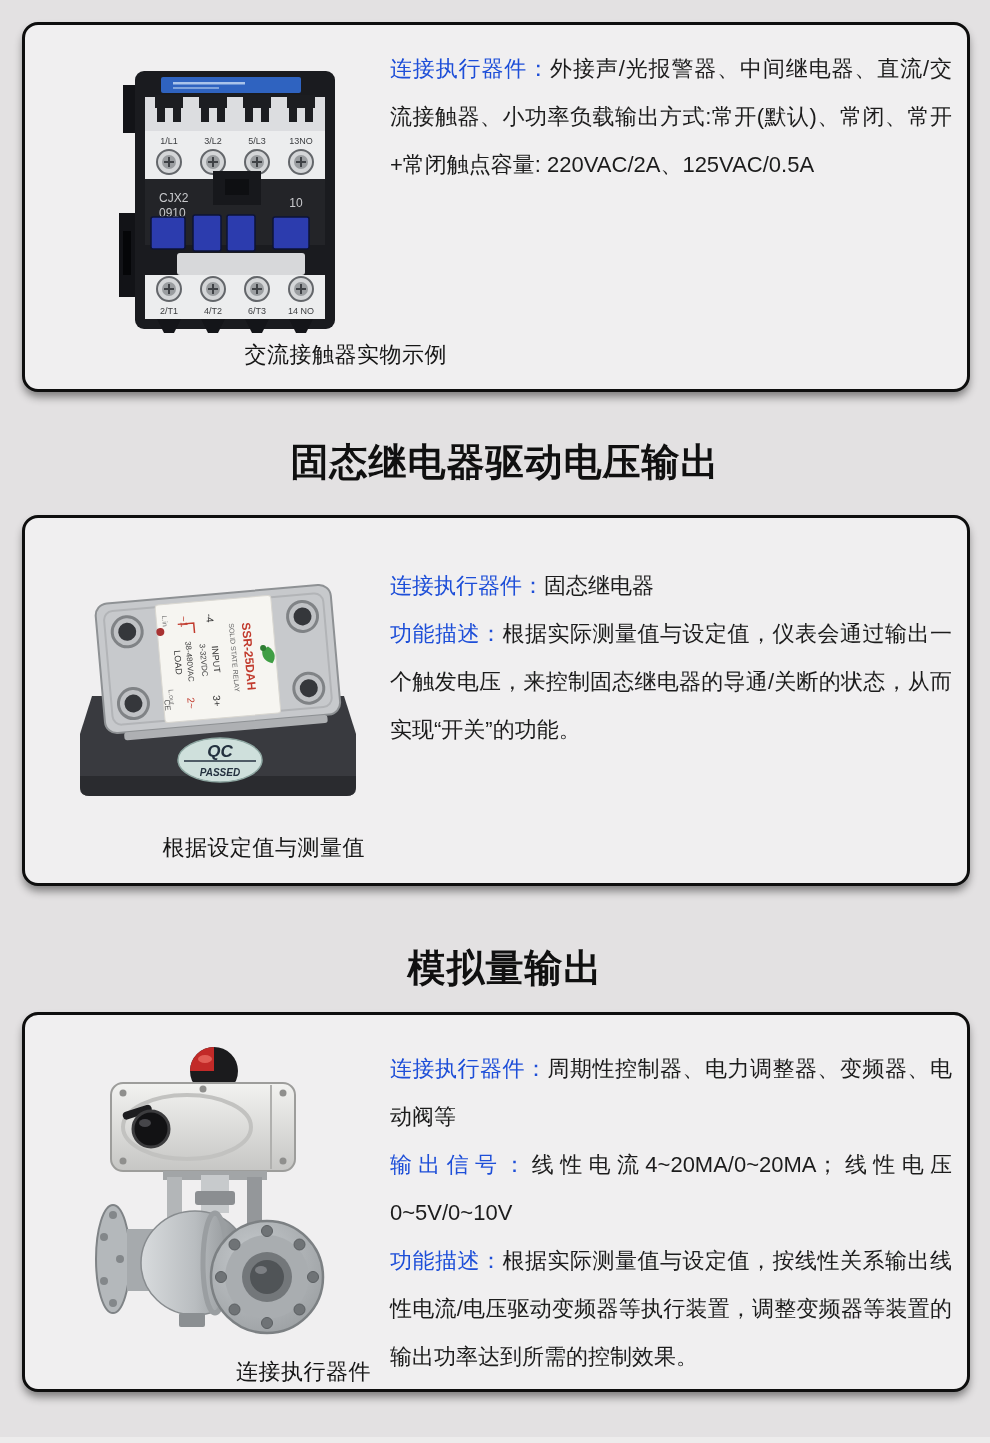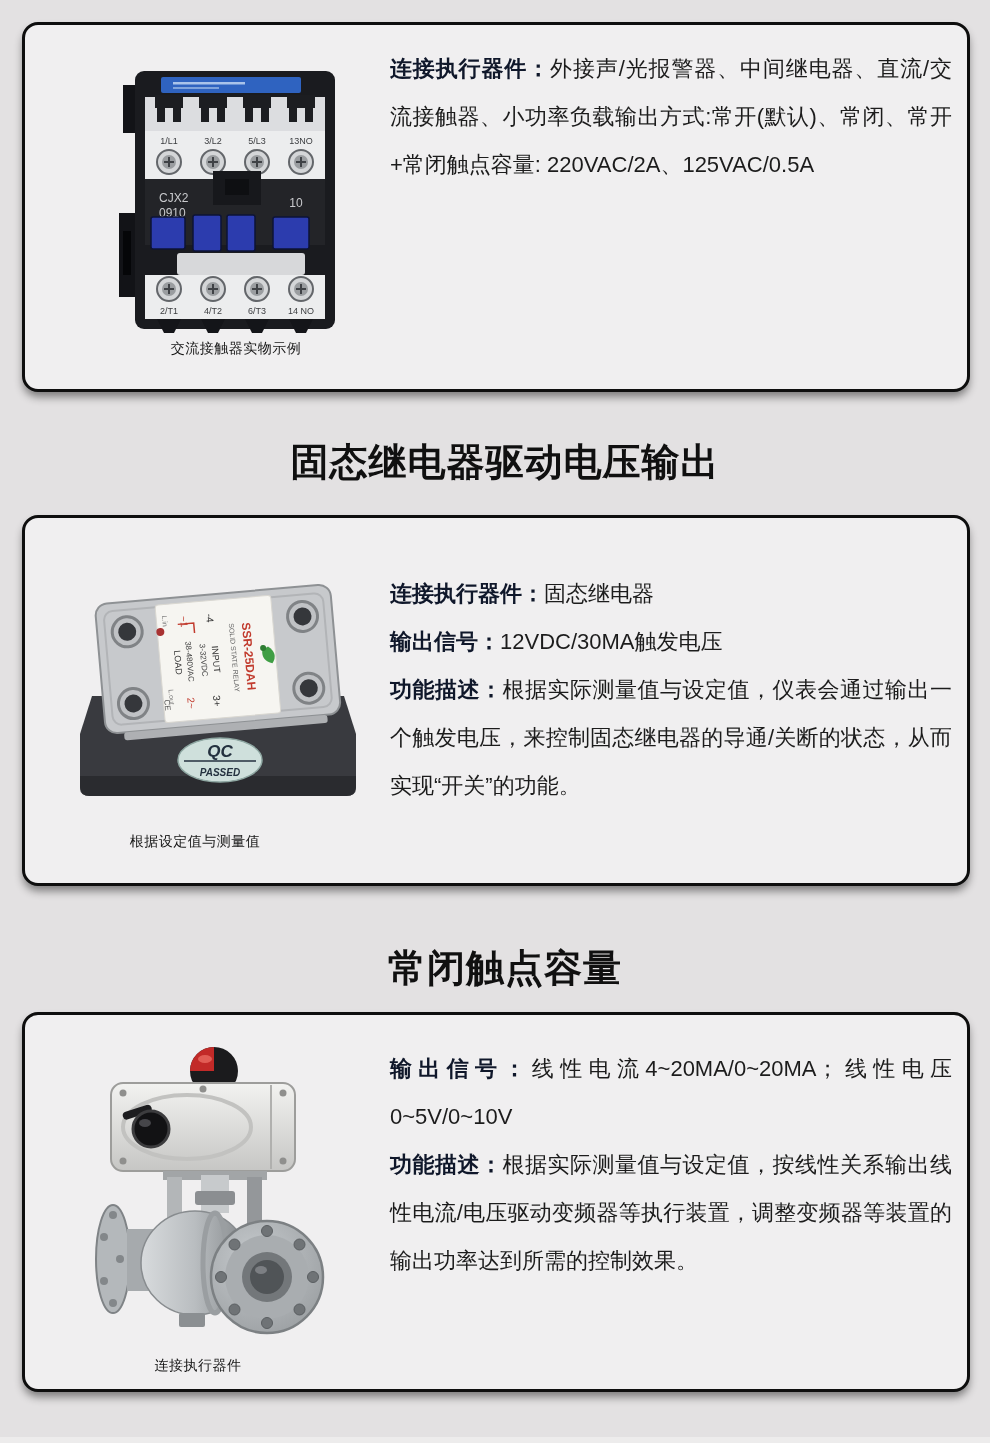--- a/index.html
+++ b/index.html
@@ -11,29 +11,29 @@
   .card{
     position:absolute;left:22px;width:948px;box-sizing:border-box;
     background:#f0eff0;border:3px solid #0e0e0e;border-radius:16px;
     box-shadow:0 6px 8px -1px rgba(0,0,0,.45);
   }
   #card-contactor{top:22px;height:370px}
   #card-ssr{top:515px;height:371px}
   #card-valve{top:1012px;height:380px}
   .imgwrap{position:absolute}
   .caption{
-    position:absolute;font-size:14px;color:#161616;text-align:center;
+    position:absolute;font-size:22px;color:#161616;text-align:right;
     letter-spacing:.5px;white-space:nowrap;
   }
   .textcol{
     position:absolute;left:365px;width:562px;
     font-size:22px;line-height:48px;color:#1c1c1c;text-align:justify;
   }
   .textcol p{margin:0}
-  .textcol strong{font-weight:700;color:#0f172a}
+  .textcol strong{font-weight:400;color:#1d4ed8}
   .sec-title{
     position:absolute;left:0;width:100%;box-sizing:border-box;padding-left:20px;
     margin:0;text-align:center;font-size:38px;line-height:1.2;
     font-weight:600;color:#101010;letter-spacing:1px;
   }
   #title-ssr{top:440px}
   #title-analog{top:946px}
   .bottom-strip{position:absolute;left:0;top:1437px;width:100%;height:6px;background:#edecec}
   svg text{font-family:"Liberation Sans","DejaVu Sans",sans-serif}
 </style>
@@ -213,28 +213,27 @@
         <text x="182" y="131" font-size="7" fill="#777">L.out</text>
         <path d="M128,100 h-10 v16" stroke="#c13a2d" stroke-width="1.5" fill="none"></path>
         <circle cx="124" cy="134" r="4" fill="#a83232"></circle>
         <text x="192" y="136" font-size="8" fill="#555">CE</text>
       </g>
     </g>
   </svg>
 
   <div class="caption" style="left:0;top:315px;width:340px">根据设定值与测量值</div>
 
-  <div class="textcol" style="top:52px">
+  <div class="textcol" style="top:44px">
     <p><strong>连接执行器件：</strong><span>固态继电器</span></p>
-    <p><strong>输出信号：</strong><span>12VDC/30MA触发电压</span></p>
     <p><strong>功能描述：</strong><span>根据实际测量值与设定值，仪表会通过输出一个触发电压，来控制固态继电器的导通/关断的状态，从而实现“开关”的功能。</span></p>
   </div>
 </section>
 
-<h2 class="sec-title" id="title-analog">常闭触点容量</h2>
+<h2 class="sec-title" id="title-analog">模拟量输出</h2>
 
 <section class="card" id="card-valve">
 
   <svg class="imgwrap" style="left:50px;top:22px" width="256" height="316" viewBox="0 0 256 316">
     <defs>
       <linearGradient id="ag" x1="0" y1="0" x2="0" y2="1">
         <stop offset="0" stop-color="#f2f2f0"></stop>
           <stop offset="1" stop-color="#c6c6c4"></stop>
       </linearGradient>
       <linearGradient id="mg" x1="0" y1="0" x2="1" y2="0">
@@ -300,18 +299,19 @@
     </g>
     <circle cx="192" cy="240" r="25" fill="#73777a"></circle>
     <circle cx="192" cy="240" r="17" fill="#505457"></circle>
     <ellipse cx="186" cy="233" rx="6" ry="4" fill="#8e9295" opacity="0.7"></ellipse>
     <rect x="104" y="276" width="26" height="14" rx="2" fill="#8b8f92"></rect>
   </svg>
 
   <div class="caption" style="left:0;top:342px;width:346px">连接执行器件</div>
 
   <div class="textcol" style="top:30px">
+    <p><strong>连接执行器件：</strong><span>周期性控制器、电力调整器、变频器、电动阀等</span></p>
     <p><strong>输出信号：</strong><span>线性电流4~20MA/0~20MA；线性电压0~5V/0~10V</span></p>
     <p><strong>功能描述：</strong><span>根据实际测量值与设定值，按线性关系输出线性电流/电压驱动变频器等执行装置，调整变频器等装置的输出功率达到所需的控制效果。</span></p>
   </div>
 </section>
 
 <div class="bottom-strip"></div>
 
 </body></html>

